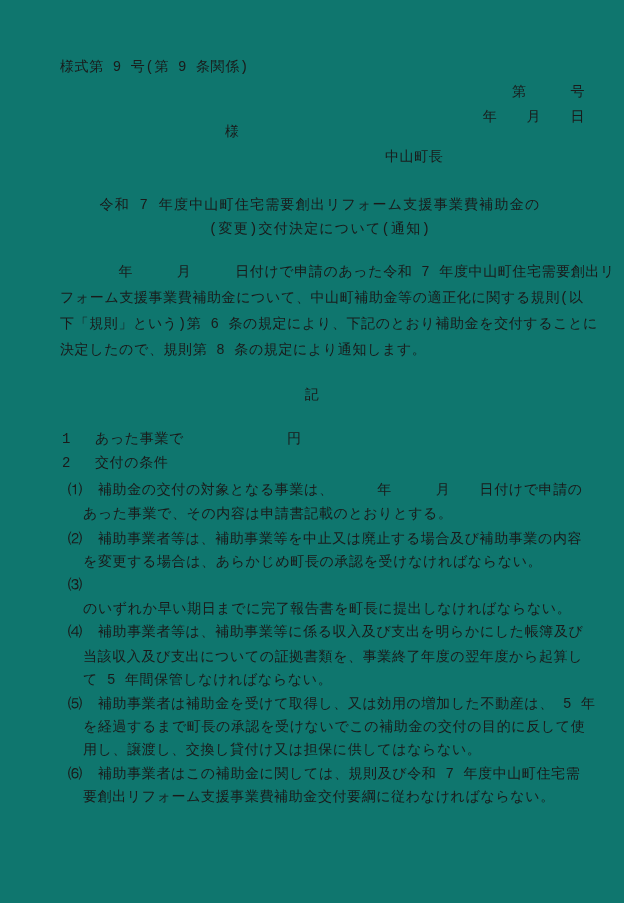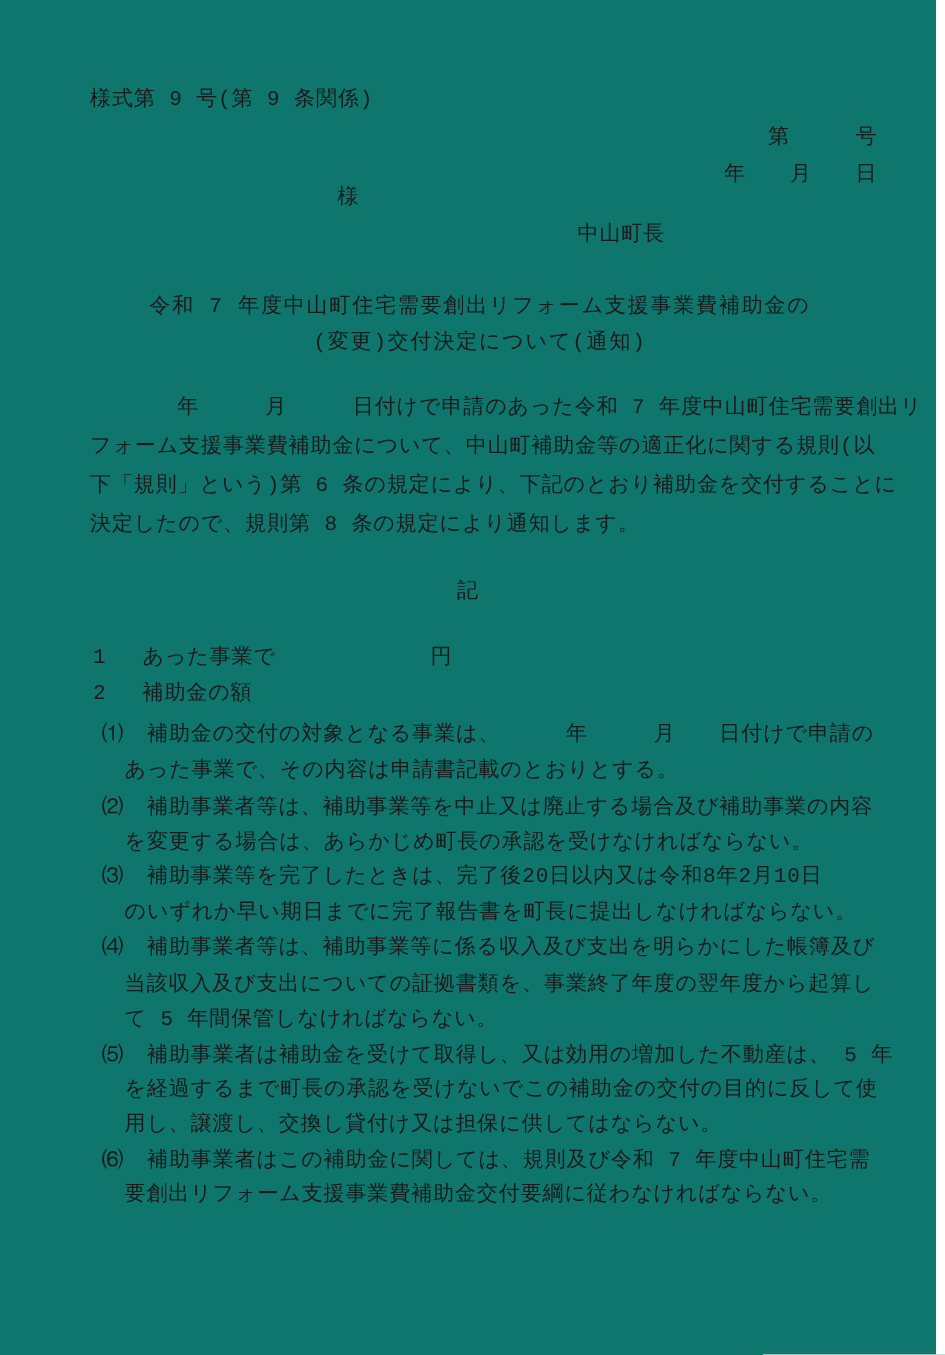--- a/index.html
+++ b/index.html
@@ -67,42 +67,41 @@
 
   <div class="ln center-mid" style="top:385px">記</div>
 
   <div class="row" style="top:429px">
     <span class="ino">1</span>
     <span class="ilabel">あった事業で</span>
     <span class="iunit">円</span>
   </div>
   <div class="row" style="top:453px">
     <span class="ino">2</span>
-    <span class="ilabel">補助金の額</span>
+    <span class="ilabel">交付の条件</span>
   </div>
 
   <div class="row" style="top:480px">
     <span class="cmark">⑴</span>
     <span class="ctext">補助金の交付の対象となる事業は、　　　年　　　月　　日付けで申請の</span>
   </div>
   <div class="row" style="top:504px">
     <span class="ccont">あった事業で、その内容は申請書記載のとおりとする。</span>
   </div>
 
   <div class="row" style="top:529px">
     <span class="cmark">⑵</span>
     <span class="ctext">補助事業者等は、補助事業等を中止又は廃止する場合及び補助事業の内容</span>
   </div>
   <div class="row" style="top:552px">
     <span class="ccont">を変更する場合は、あらかじめ町長の承認を受けなければならない。</span>
   </div>
 
   <div class="row" style="top:575px">
     <span class="cmark">⑶</span>
-    <span class="ctext">補助事業等を完了したときは、完了後20日以内又は令和8年2月10日</span>
   </div>
   <div class="row" style="top:599px">
     <span class="ccont">のいずれか早い期日までに完了報告書を町長に提出しなければならない。</span>
   </div>
 
   <div class="row" style="top:622px">
     <span class="cmark">⑷</span>
     <span class="ctext">補助事業者等は、補助事業等に係る収入及び支出を明らかにした帳簿及び</span>
   </div>
   <div class="row" style="top:647px">

